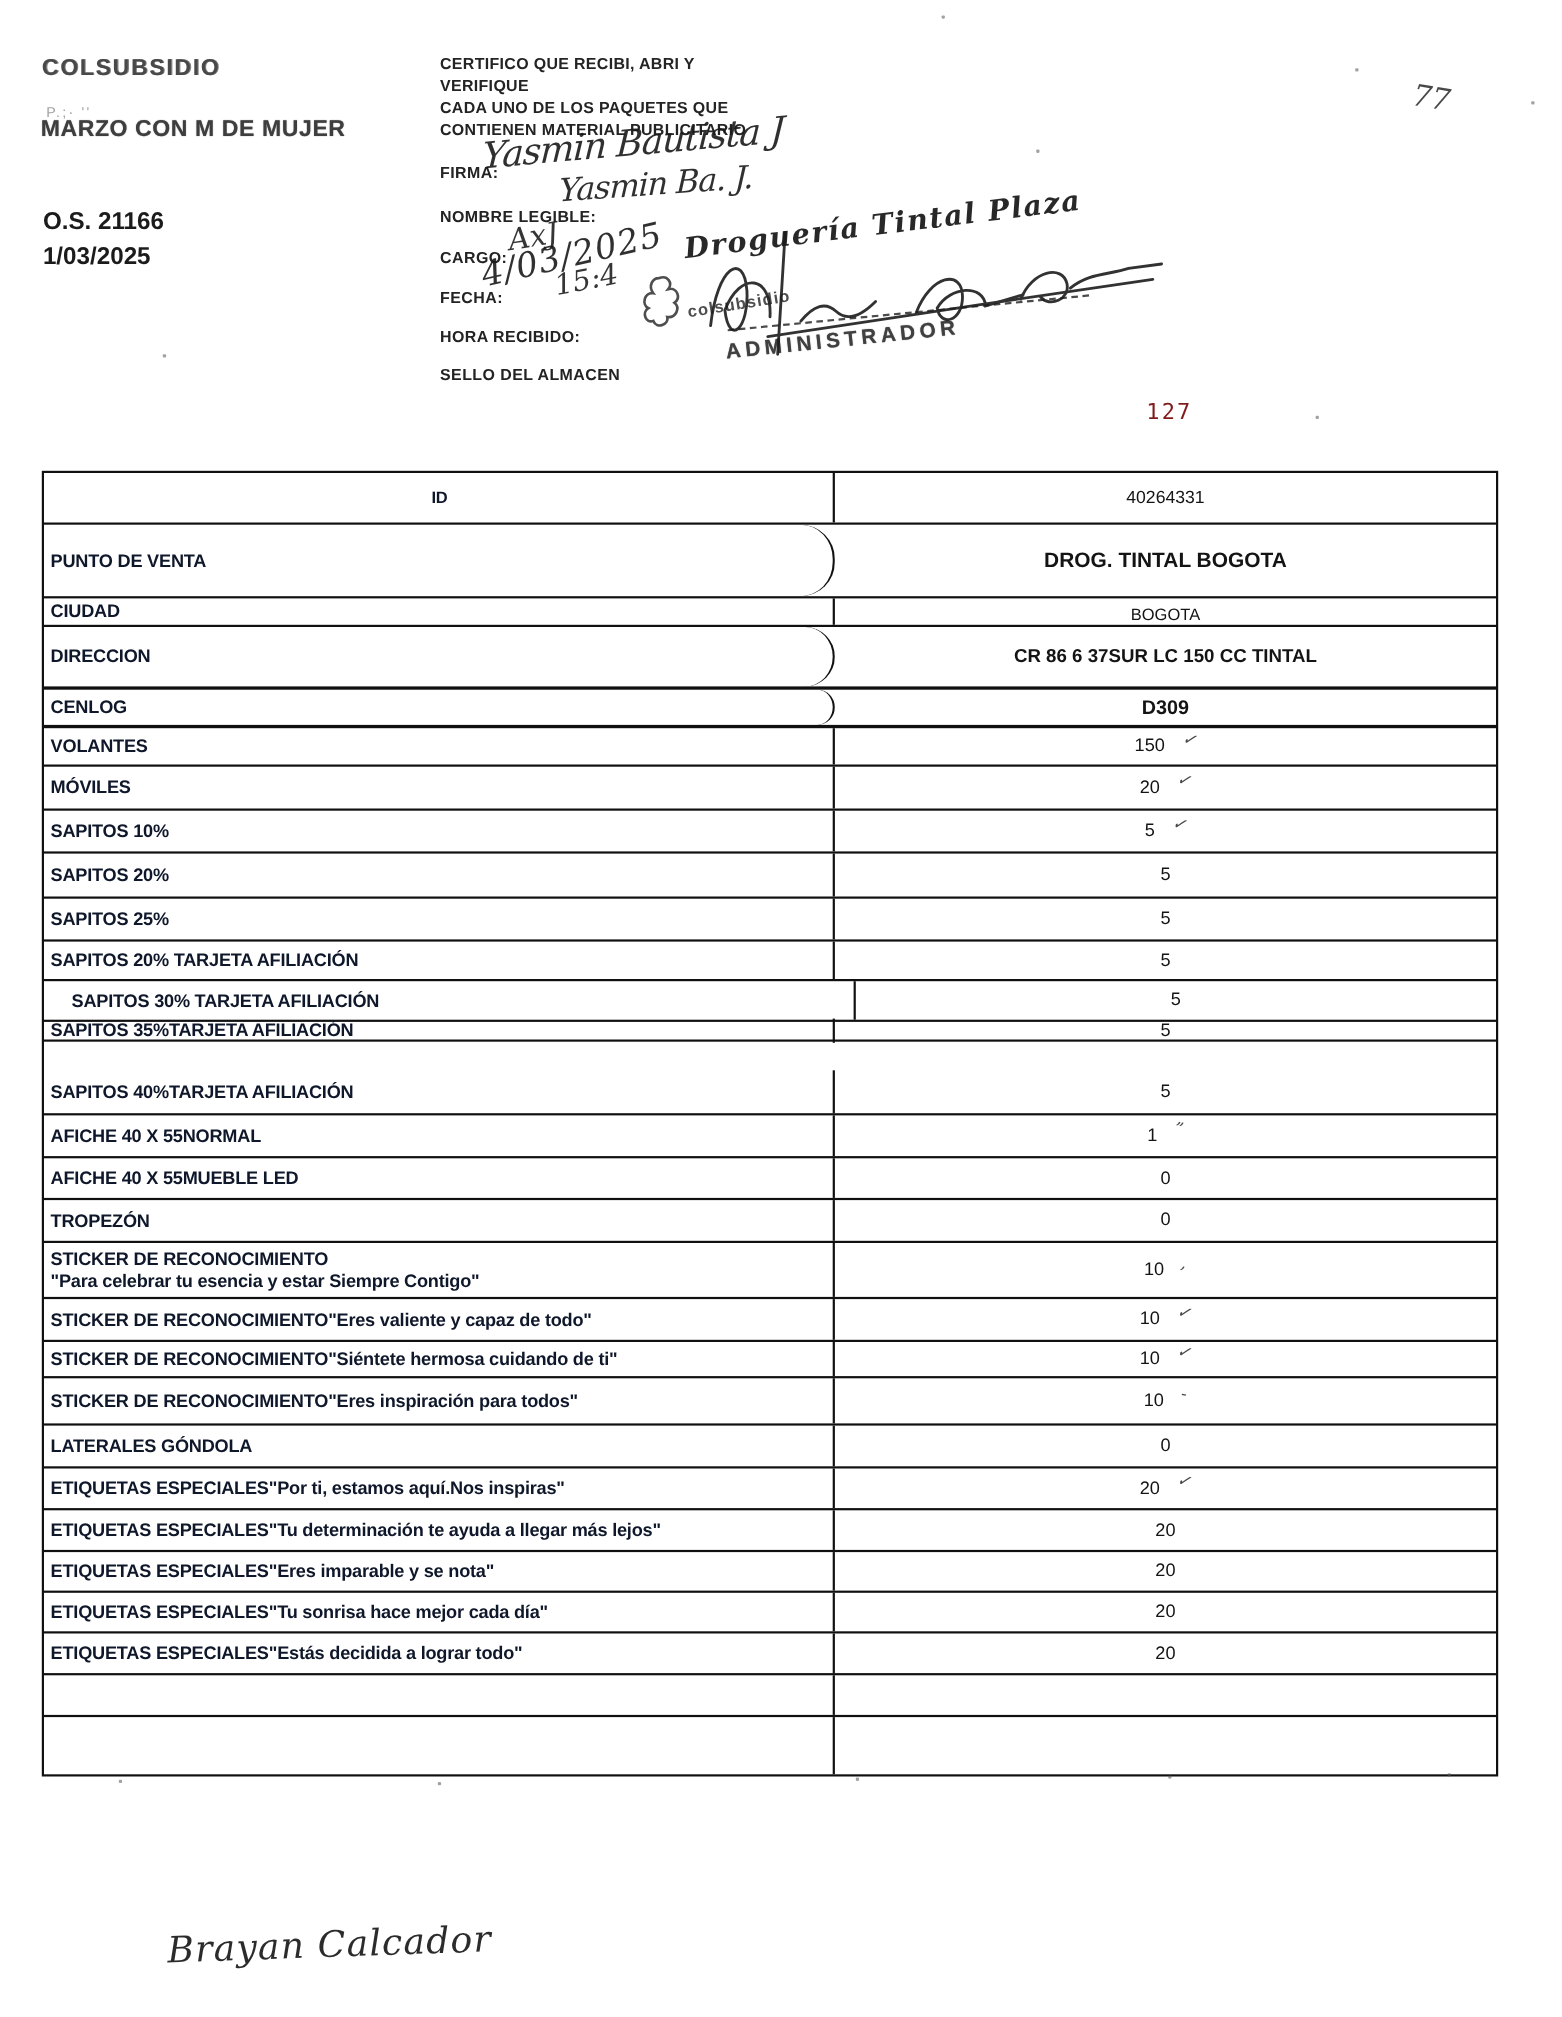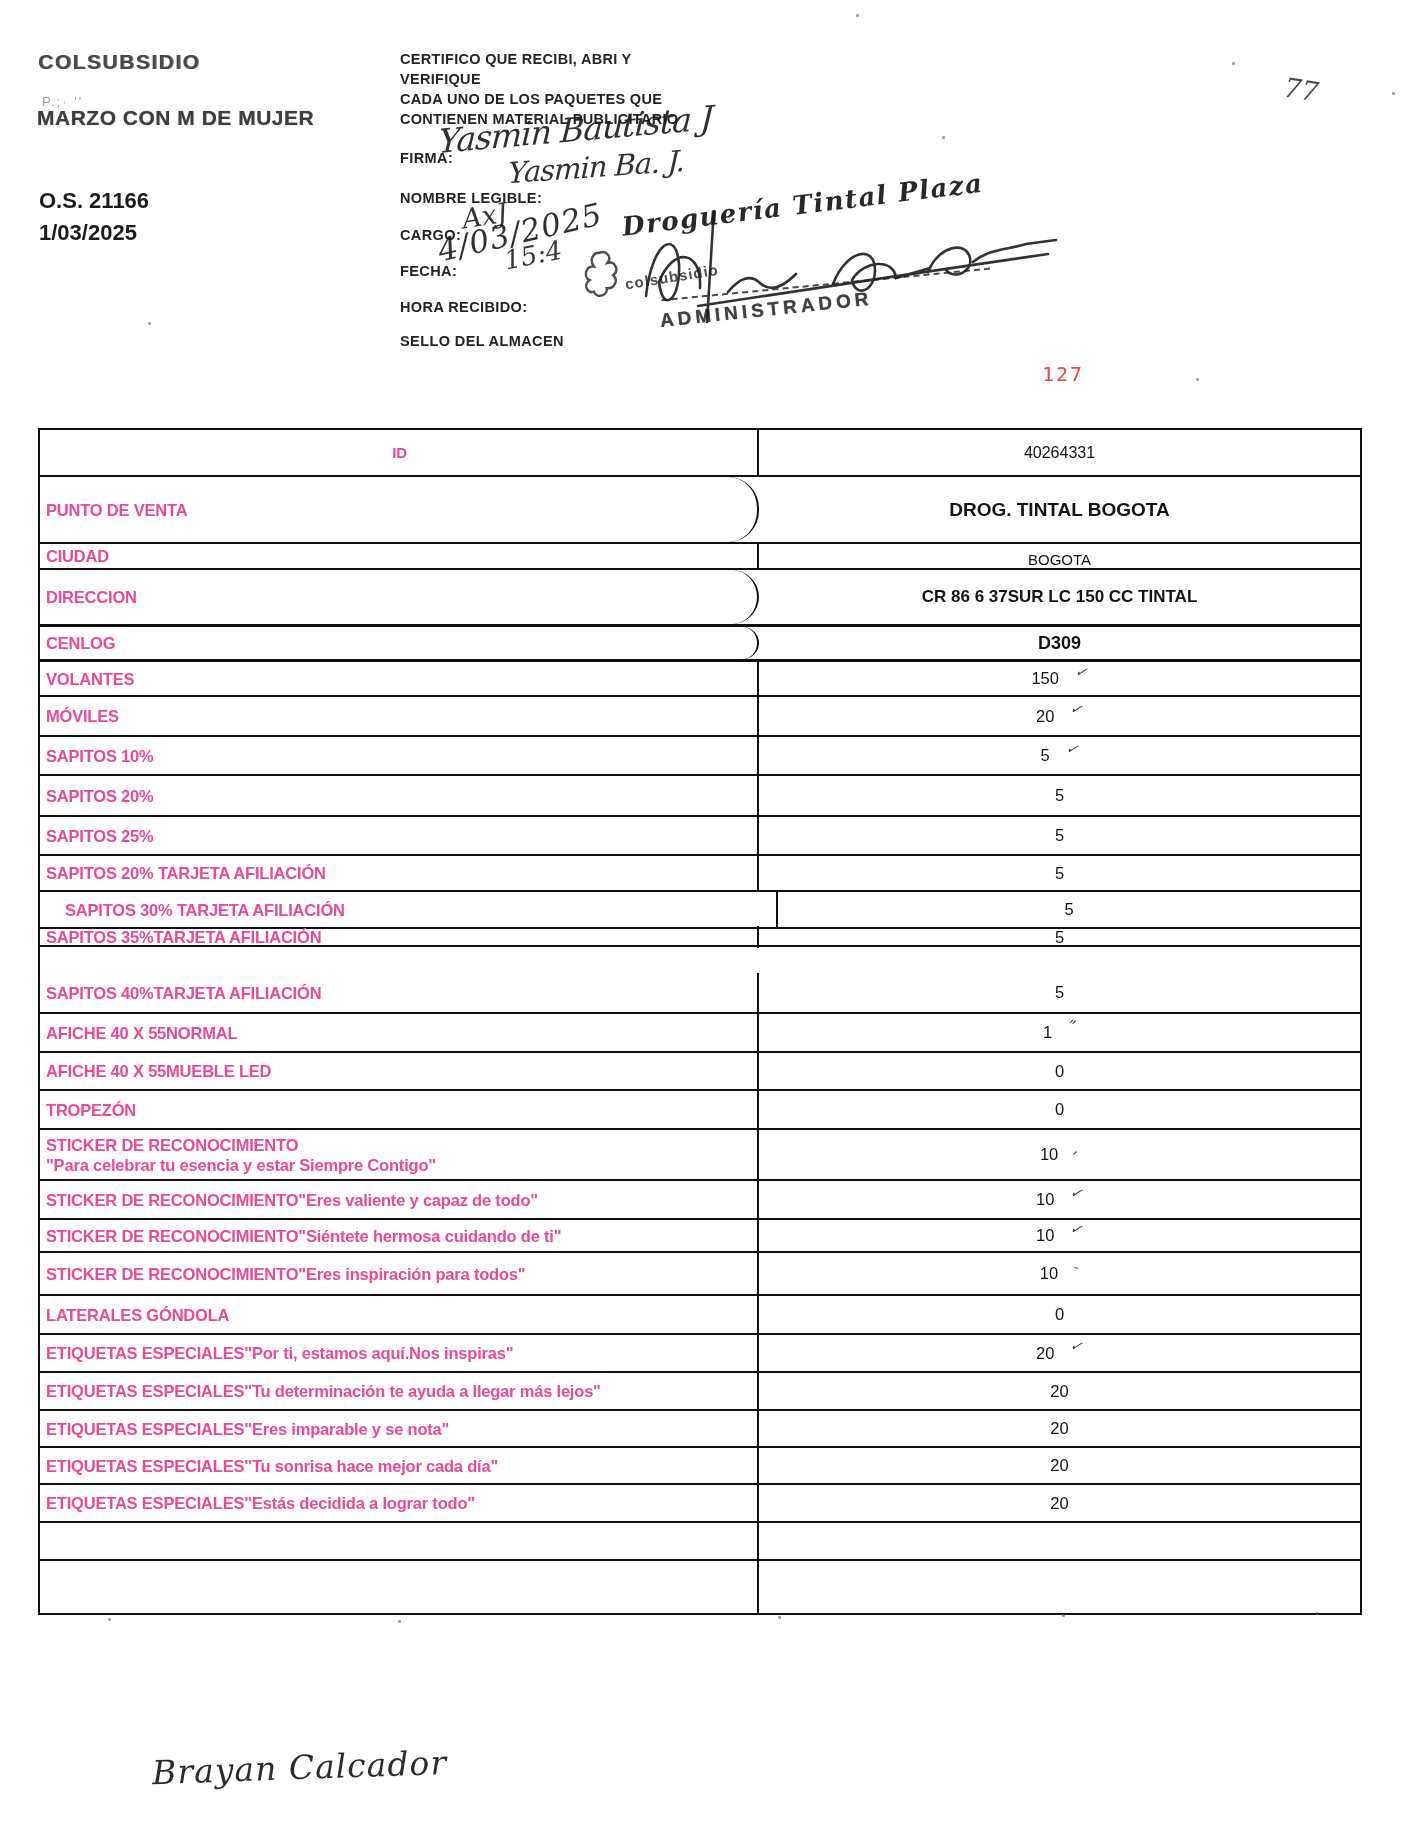--- a/index.html
+++ b/index.html
@@ -32,29 +32,29 @@
   .stamp{left:596px;top:186px;width:480px;height:150px;transform:rotate(-7deg);}
   .stamp-line1{position:absolute;left:32px;top:0;font-family:"DejaVu Serif",serif;
     font-style:italic;font-weight:700;font-size:26px;letter-spacing:1.5px;color:#161616;opacity:.92;}
   .stamp-brand{position:absolute;left:28px;top:62px;font-size:15px;font-weight:700;
     letter-spacing:1px;color:#222;opacity:.8;transform:rotate(-2deg);}
   .stamp-dash{position:absolute;left:62px;top:96px;width:330px;border-top:2.5px dashed #2b2b2b;
     transform:rotate(1.5deg);opacity:.85;}
   .stamp-role{position:absolute;left:58px;top:104px;font-size:19px;font-weight:700;
     letter-spacing:4px;color:#1f1f1f;opacity:.85;transform:rotate(1deg);text-shadow:0 0 1px #444;}
   .pageno{left:1042px;top:362px;font-family:"DejaVu Sans Mono",monospace;font-size:20px;
-    letter-spacing:2px;color:#ef4444;}
+    letter-spacing:2px;color:#7f1d1d;}
   
   .tbl{left:38px;top:428px;width:1324px;border:2.5px solid #101010;background:#fff;box-sizing:border-box;}
   .trow{display:flex;border-bottom:2px solid #101010;box-sizing:border-box;}
   .trow:last-child{border-bottom:none;}
   .trow.thick{border-bottom-width:3px;justify-content:space-between;}
   .tcell{box-sizing:border-box;display:flex;flex-direction:column;justify-content:center;}
   .tlabel{width:719px;border-right:2.5px solid #101010;padding:1px 4px 1px 6px;
-    font-size:16.5px;font-weight:600;color:#ec4899;line-height:20px;letter-spacing:-.2px;}
+    font-size:16.5px;font-weight:600;color:#0f172a;line-height:20px;letter-spacing:-.2px;}
   .tlabel.center{align-items:center;font-size:15px;}
   .tvalue{flex:1;align-items:center;flex-direction:row;justify-content:center;
     font-size:16.5px;color:#141414;}
   .b{font-weight:700;border-radius:31px;}
   .mark{font-family:"DejaVu Serif",serif;font-style:italic;font-size:15px;color:#2a2a2a;
     margin-left:16px;position:relative;top:-7px;transform:rotate(12deg);opacity:.85;}
   
   .noise{width:3px;height:3px;background:#555;opacity:.55;border-radius:1px;}
 </style>
 </head>

